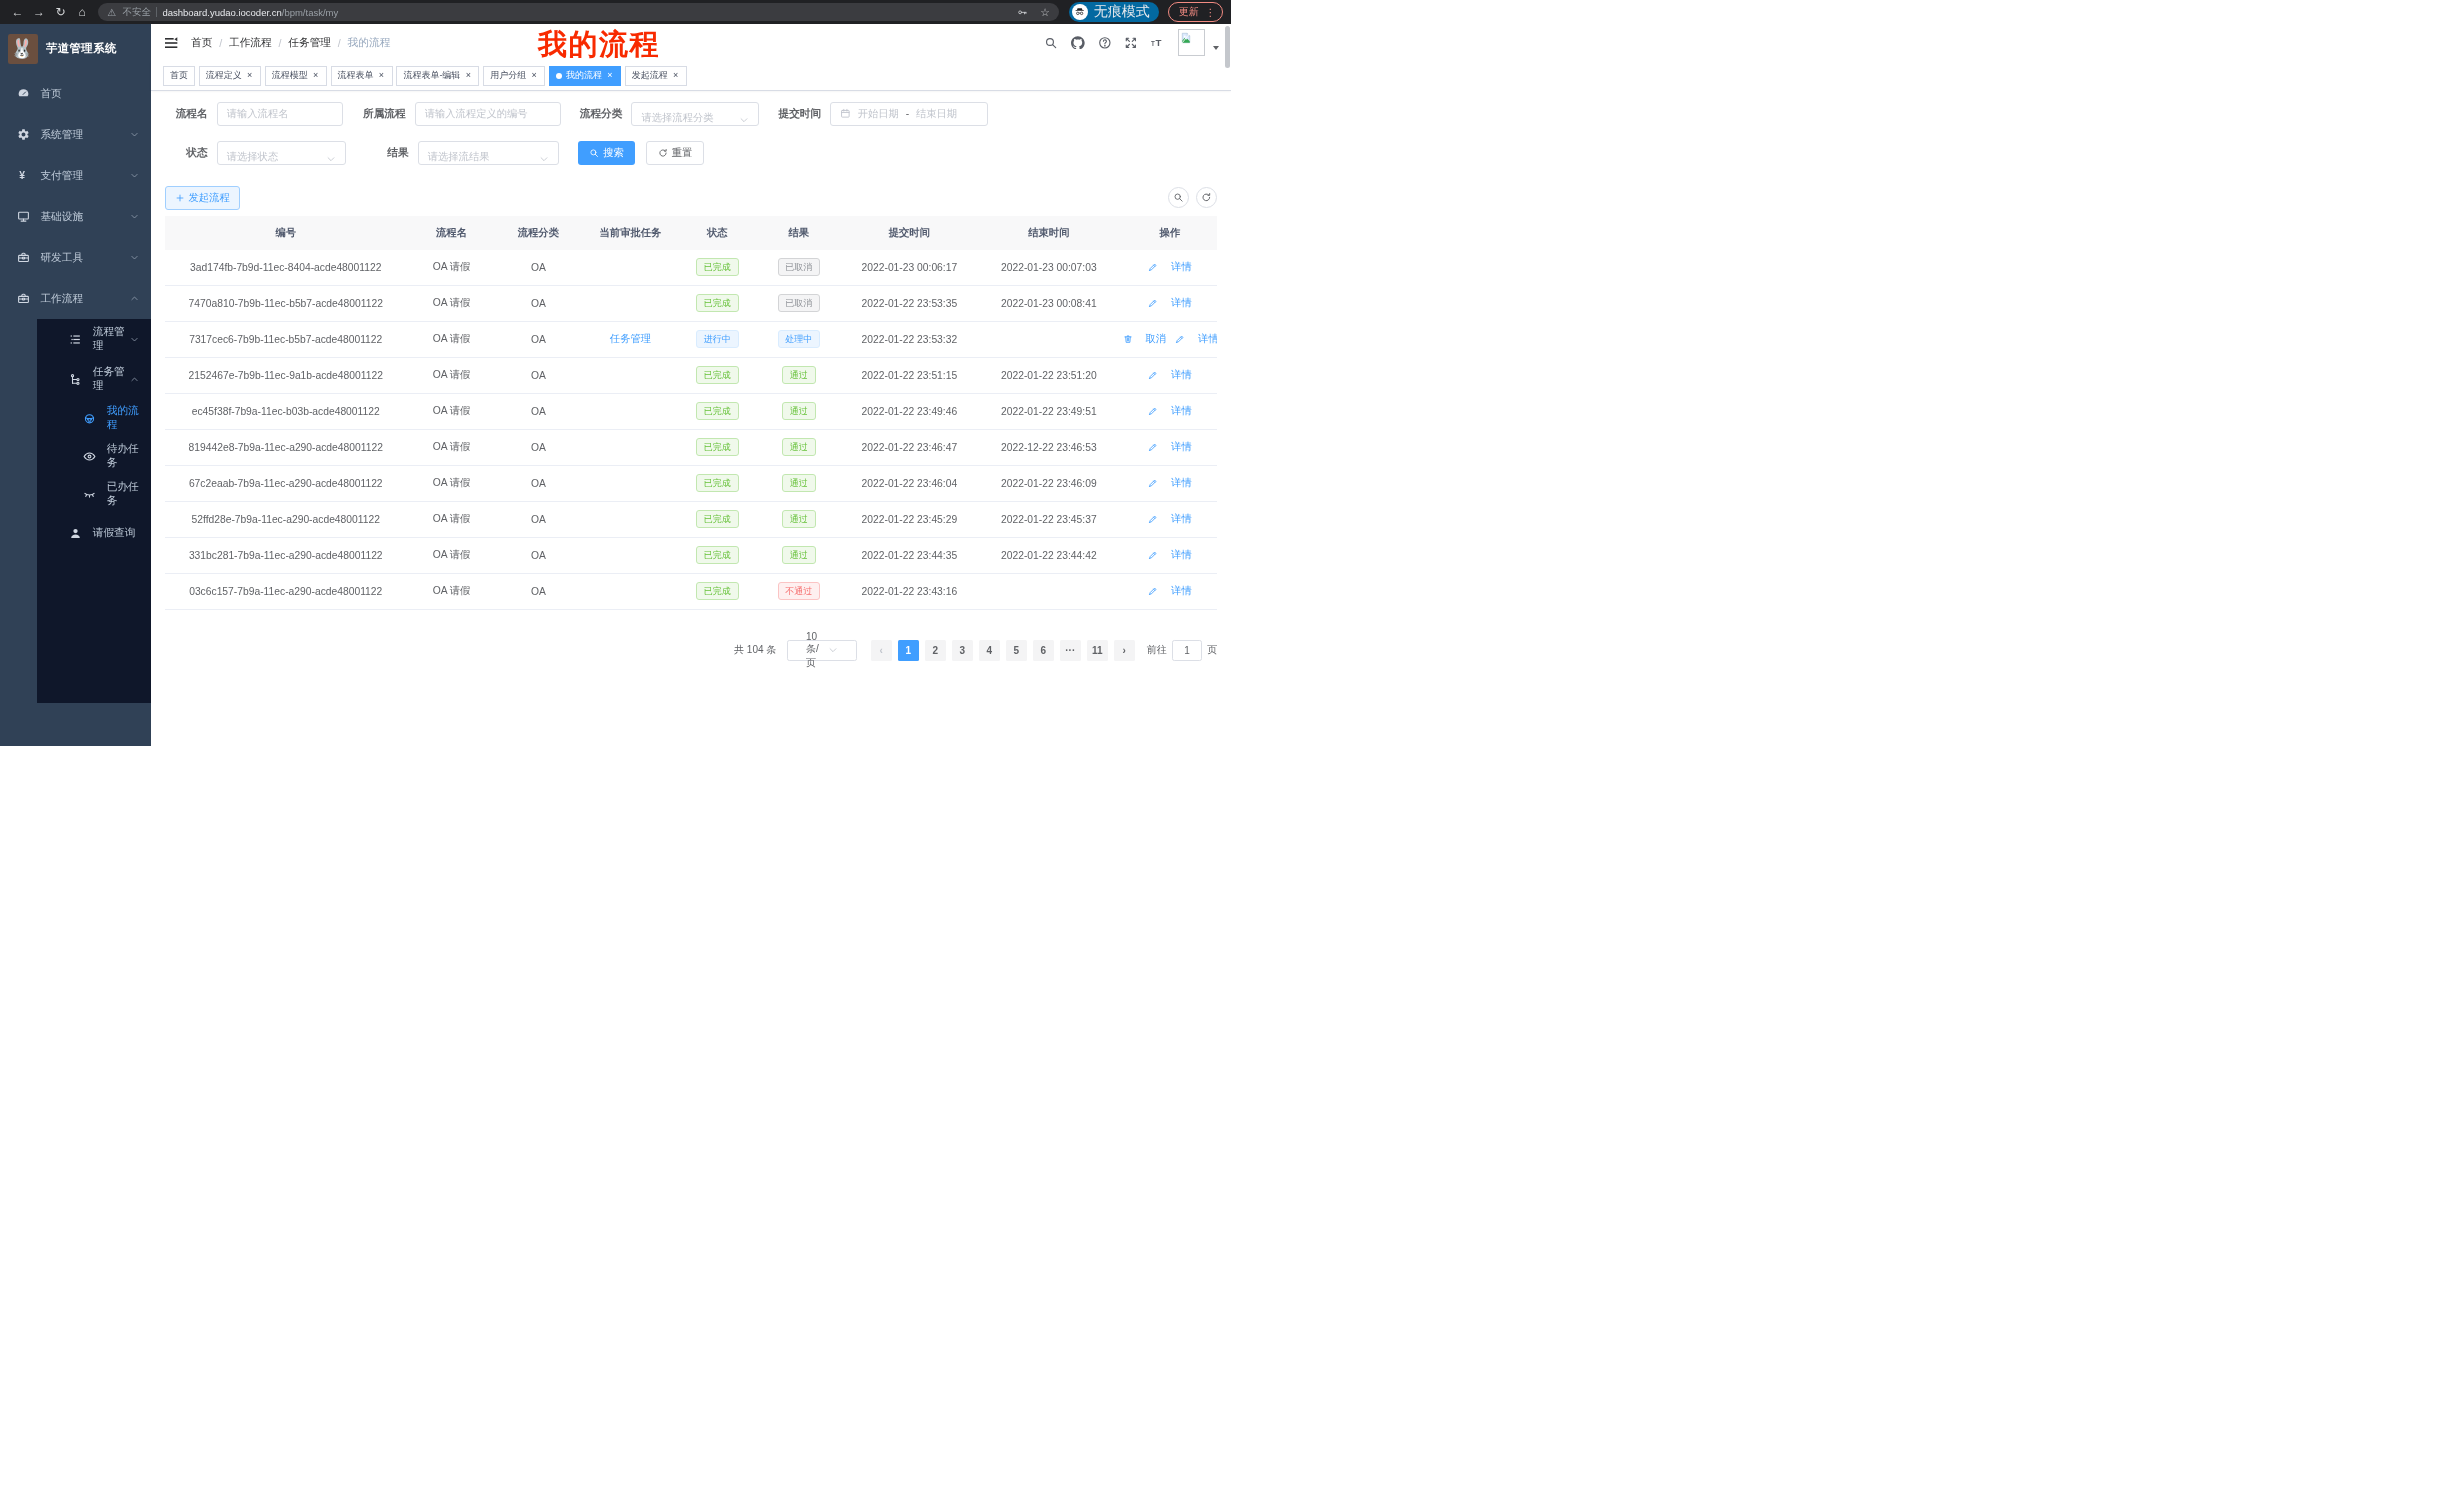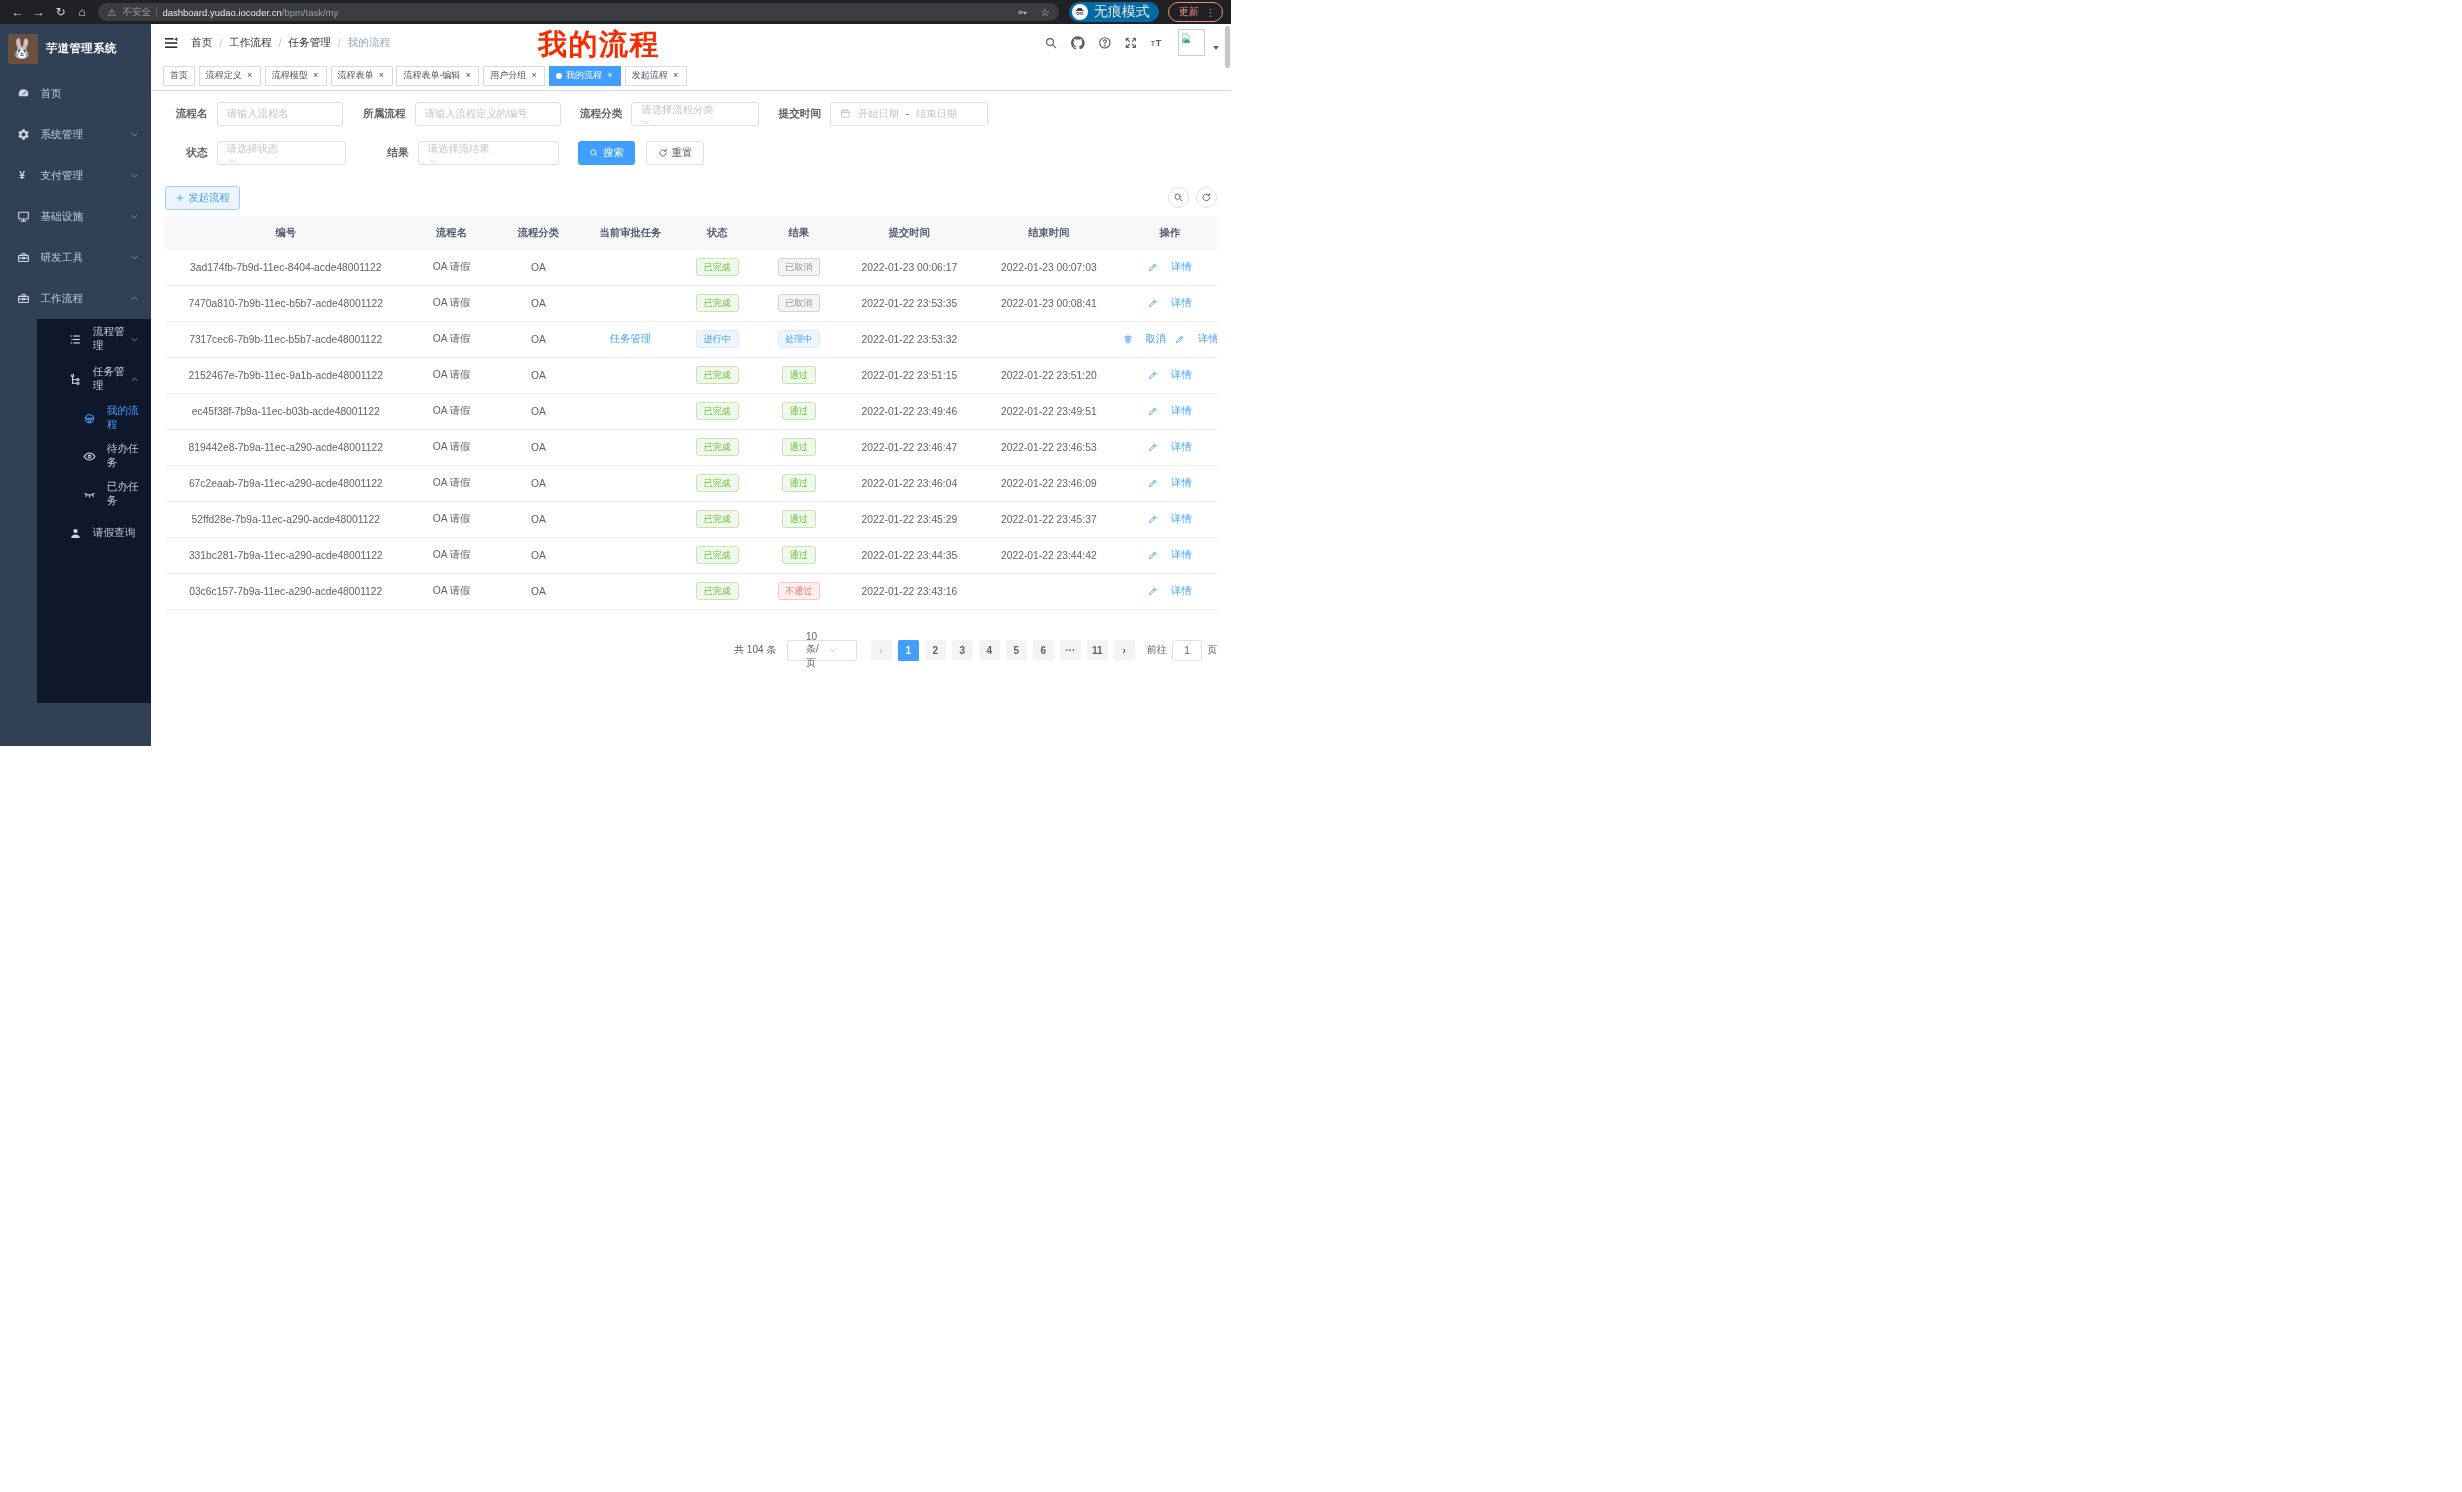--- a/index.html
+++ b/index.html
@@ -62,21 +62,21 @@
   .content { flex:1; padding:10.7px 13.7px 0; }
 
   
   .filter-row { display:flex; align-items:center; margin-bottom:15px; }
   .f-group { display:flex; align-items:center; margin-right:19px; }
   .f-label { font-size:10.7px; font-weight:700; color:#606266; margin-right:9px; white-space:nowrap; }
   .f-label.w56 { width:43px; text-align:right; }
   .f-label.w58 { width:44px; text-align:right; }
   .inp { height:24px; border:0.8px solid #dcdfe6; border-radius:3px; background:#fff; font-size:10.3px; color:#606266; padding:0 9px; font-family:inherit; }
   input.inp::placeholder { color:#c0c4cc; }
-  .sel { display:flex; align-items:flex-start; justify-content:space-between; cursor:pointer;flex-direction:column; }
+  .sel { display:flex; align-items:flex-end; justify-content:space-between; cursor:pointer; }
   .ph { color:#c0c4cc; }
   .sel-caret { width:10px; height:10px; color:#c0c4cc; font-size:10px; }
   .date-box { display:flex; align-items:center; gap:6.8px; cursor:pointer; }
   .date-box .cal { width:10.7px; height:10.7px; color:#c0c4cc; font-size:10.7px; }
   .date-sep { color:#606266; }
   .btn { height:24px; border-radius:3px; border:0.8px solid transparent; display:inline-flex; align-items:center; justify-content:center; gap:3.8px; font-size:10.3px; padding:0 10.7px; cursor:pointer; font-family:inherit; }
   .btn .bic { width:10px; height:10px; font-size:10px; }
   .btn-primary { background:#409eff; color:#fff; }
   .btn-default { background:#fff; border-color:#dcdfe6; color:#606266; }
   .btn-plain { background:#ecf5ff; border-color:#a0cfff; color:#409eff; padding:0 9px; }
@@ -670,21 +670,21 @@
                 </span></div>
             </div>
             <div class="trow">
               <div class="td" style="width: 23%;">819442e8-7b9a-11ec-a290-acde48001122</div>
               <div class="td" style="width: 8.5%;">OA 请假</div>
               <div class="td" style="width: 8%;">OA</div>
               <div class="td" style="width: 9.5%;"></div>
               <div class="td" style="width: 7%;"><span class="tag success">已完成</span></div>
               <div class="td" style="width: 8.5%;"><span class="tag success">通过</span></div>
               <div class="td" style="width: 12.5%;">2022-01-22 23:46:47</div>
-              <div class="td" style="width: 14%;">2022-01-22 23:46:53</div>
+              <div class="td" style="width: 14%;">2022-12-22 23:46:53</div>
               <div class="td" style="width: 9%;"><span class="ops">
                   <span class="link">
                     <span class="ic">
                       <svg viewBox="0 0 24 24" fill="none" stroke="currentColor" stroke-width="2" stroke-linecap="round" stroke-linejoin="round">
                         <path d="M4 20l1.2-4.2L16 5l3 3L8.2 18.8 4 20z"></path>
                         <path d="M13.5 7.5l3 3"></path>
                       </svg>
                     </span>
                     <span>详情</span>
                   </span>

